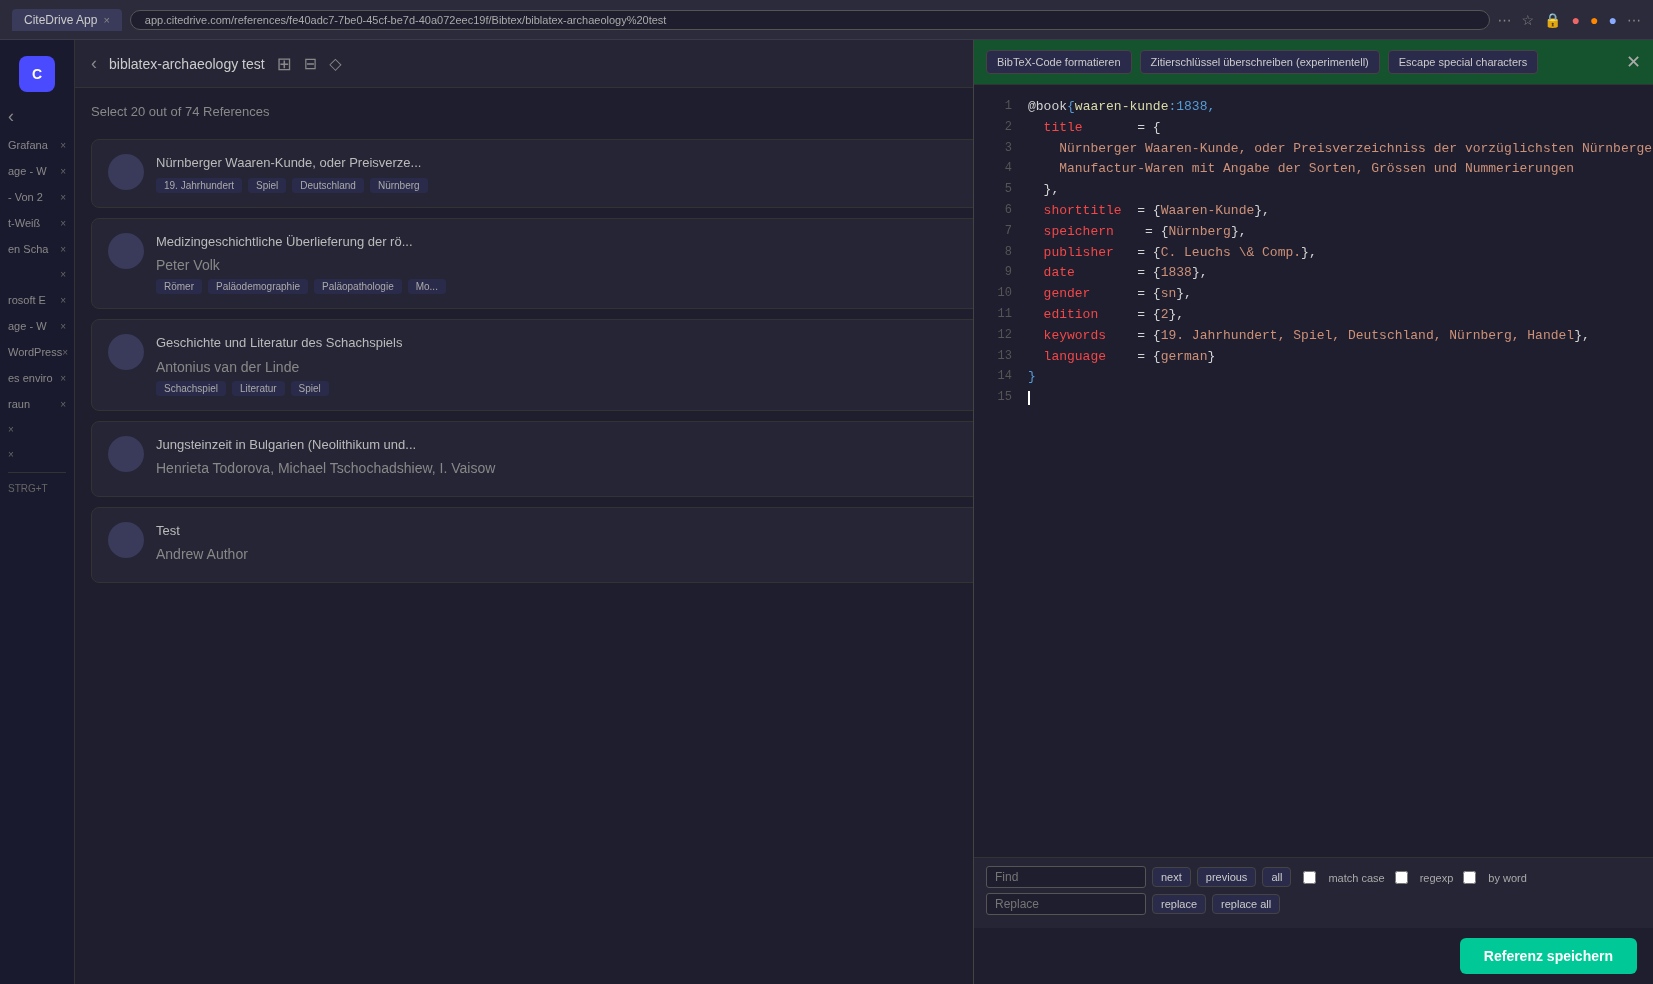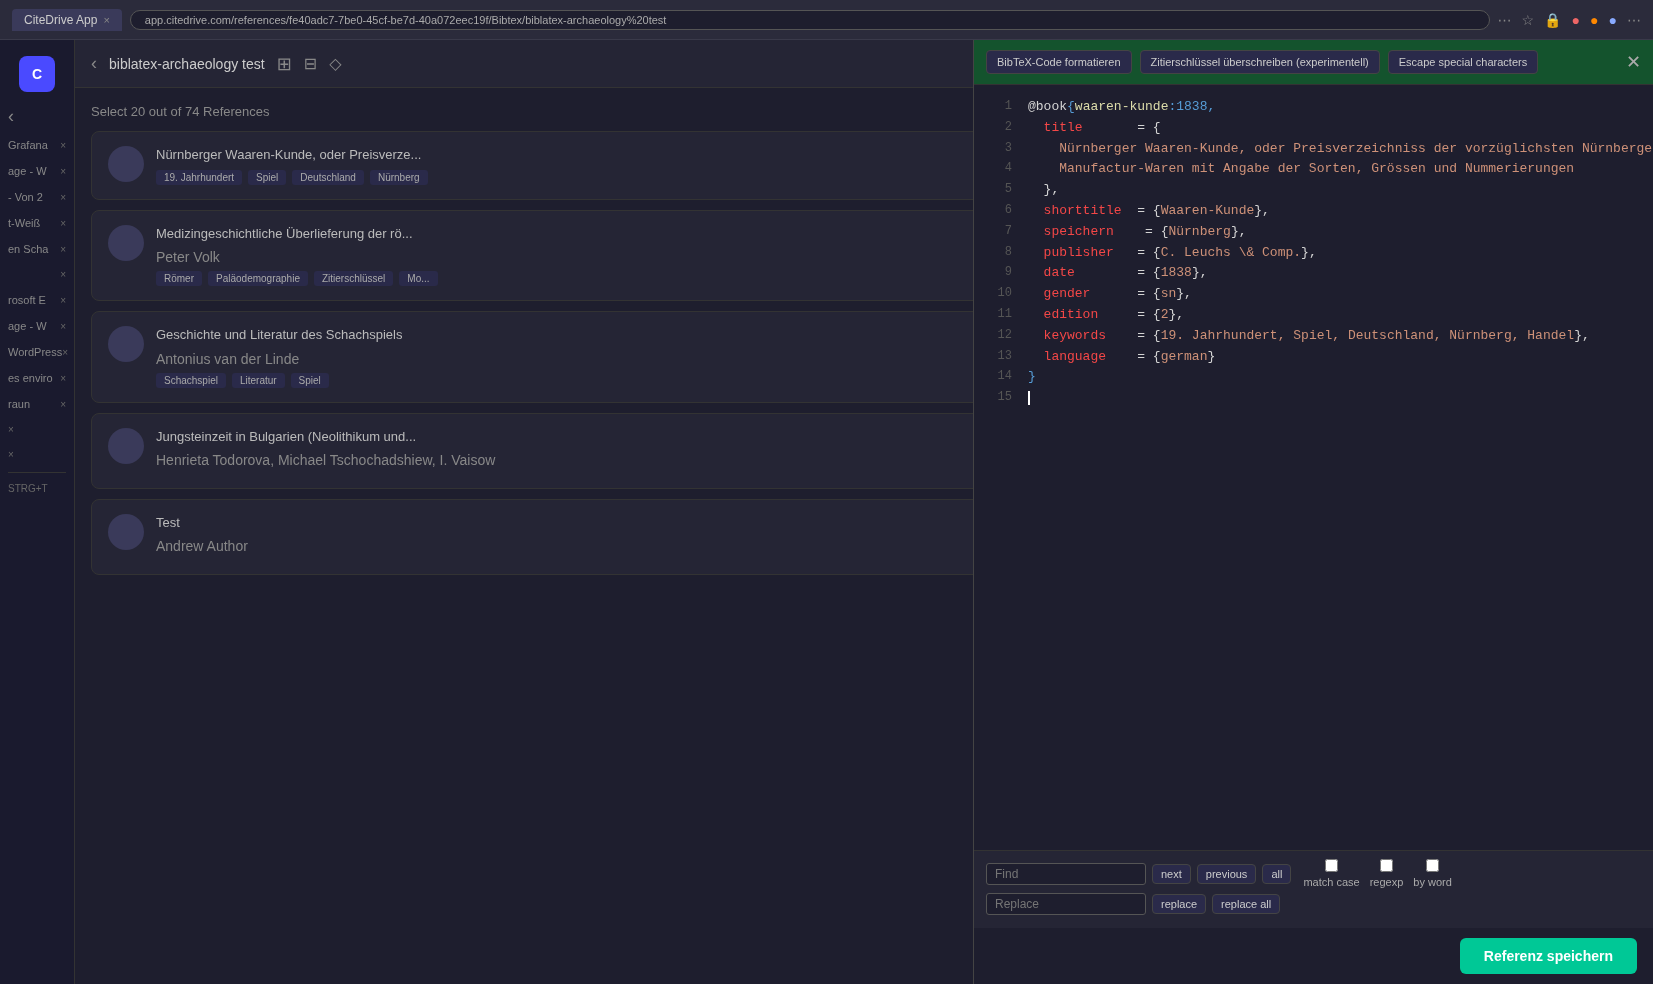--- a/index.html
+++ b/index.html
@@ -152,21 +152,21 @@
 
     
     .ref-list {
       flex: 1;
       overflow-y: auto;
       padding: 16px;
     }
     .ref-list-header {
       color: #888;
       font-size: 13px;
-      margin-bottom: 12px;
+      margin-bottom: 20px;
     }
     .ref-card {
       background: #252535;
       border: 1px solid #333;
       border-radius: 8px;
       padding: 14px 16px;
       margin-bottom: 10px;
       cursor: pointer;
       display: flex;
       gap: 12px;
@@ -313,24 +313,23 @@
     .find-checkbox-group {
       display: flex;
       align-items: center;
       gap: 10px;
       margin-left: 6px;
     }
     .find-checkbox-label {
       color: #aaa;
       font-size: 11px;
       display: flex;
-      align-items: center;
-      gap: 4px;
-      cursor: pointer;
-      flex-direction: column;
+      align-items: flex-end;
+      gap: 12px;
+      cursor: pointer;
     }
     .find-checkbox-label input[type=checkbox] {
       accent-color: #569cd6;
     }
 
     
     .save-bar {
       padding: 10px 16px;
       background: #1e1e2e;
       display: flex;
@@ -477,21 +476,21 @@
       </div>
 
       <div class="ref-card">
         <div class="ref-avatar"></div>
         <div class="ref-content">
           <div class="ref-title">Medizingeschichtliche Überlieferung der rö...</div>
           <div class="ref-author">Peter Volk</div>
           <div class="ref-tags">
             <span class="ref-tag">Römer</span>
             <span class="ref-tag">Paläodemographie</span>
-            <span class="ref-tag">Zitierschlüssel</span>
+            <span class="ref-tag">Paläopathologie</span>
             <span class="ref-tag">Mo...</span>
           </div>
         </div>
       </div>
 
       <div class="ref-card">
         <div class="ref-avatar"></div>
         <div class="ref-content">
           <div class="ref-title">Geschichte und Literatur des Schachspiels</div>
           <div class="ref-author">Antonius van der Linde</div>

